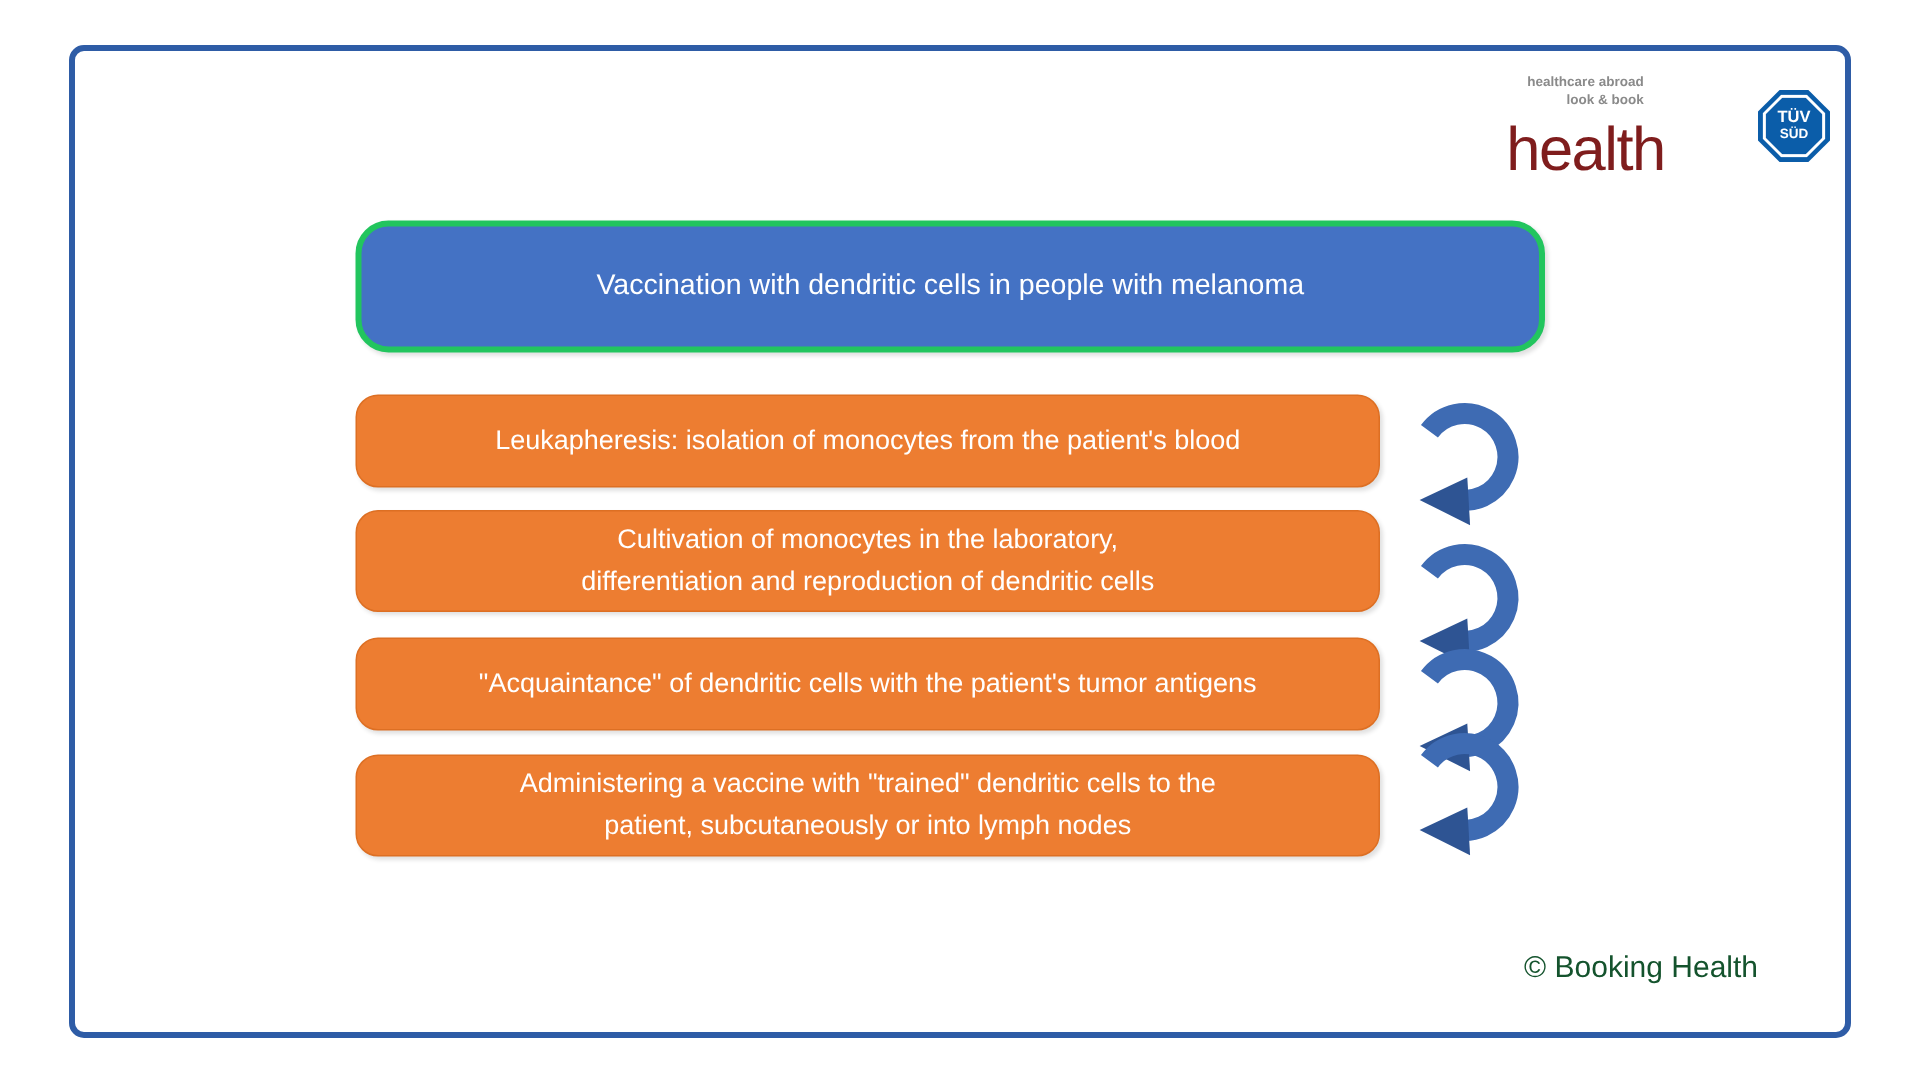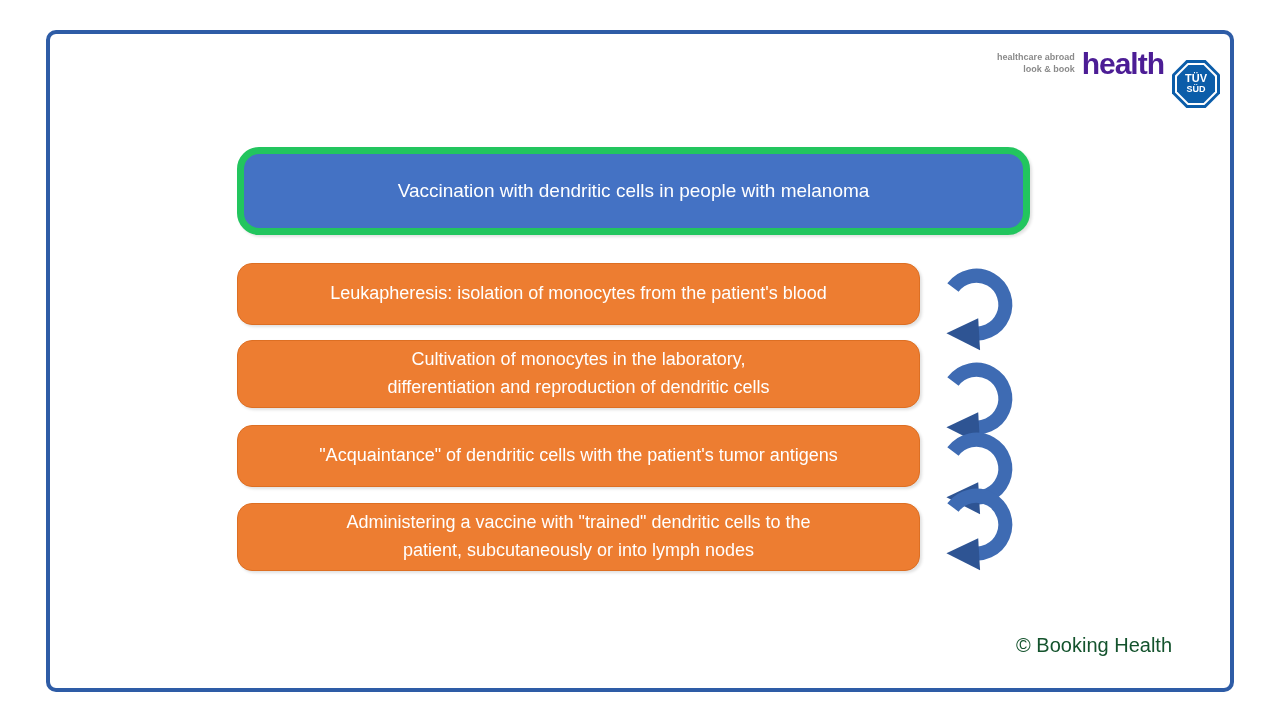--- a/index.html
+++ b/index.html
@@ -20,21 +20,21 @@
     border: 4px solid #2E5CA6;
     border-radius: 10px;
     box-sizing: border-box;
   }
 
   .title-box {
     position: absolute;
     left: 237px; top: 147px;
     width: 793px; height: 88px;
     background: #4472C4;
-    border: 7px solid #22c55e;
+    border: 4px solid #22c55e;
     border-radius: 22px;
     display: flex; align-items: center; justify-content: center;
     color: #ffffff; font-size: 19px; text-align: center;
     box-shadow: 2px 2px 3px rgba(0,0,0,0.12);
     box-sizing: border-box;
   }
 
   .step-box {
     position: absolute;
     left: 237px; width: 683px;
@@ -59,28 +59,28 @@
   .arrow-3 { top: 430px; }
   .arrow-4 { top: 486px; }
 
   .logo { position: absolute; left: 950px; top: 56px; width: 214px; }
   .logo-word1 {
     font-size: 35px; font-weight: bold; color: #3A3A3A;
     letter-spacing: -1px; line-height: 1; margin-left: 6px;
   }
   .logo-row2 {
     display: flex; justify-content: flex-end; align-items: center;
-    gap: 7px; margin-top: -7px;
+    gap: 7px; margin-top: -7px; flex-direction: column;
   }
   .logo-tagline {
     text-align: right; font-size: 9px; font-weight: bold;
     color: #8A8A8A; line-height: 1.3;
   }
   .logo-word2 {
-    font-size: 30px; font-weight: bold; color: #4c1d95;
+    font-size: 41px; font-weight: normal; color: #7f1d1d;
     letter-spacing: -1px; line-height: 1;
   }
 
   .tuv-badge { position: absolute; left: 1172px; top: 60px; width: 48px; height: 48px; }
   .oct { clip-path: polygon(30% 0, 70% 0, 100% 30%, 100% 70%, 70% 100%, 30% 100%, 0 70%, 0 30%); }
   .tuv-outer { position: absolute; inset: 0; background: #0B5DA9; }
   .tuv-ring  { position: absolute; inset: 3px; background: #ffffff; }
   .tuv-inner {
     position: absolute; inset: 5px; background: #0B5DA9;
     display: flex; flex-direction: column; align-items: center; justify-content: center;

